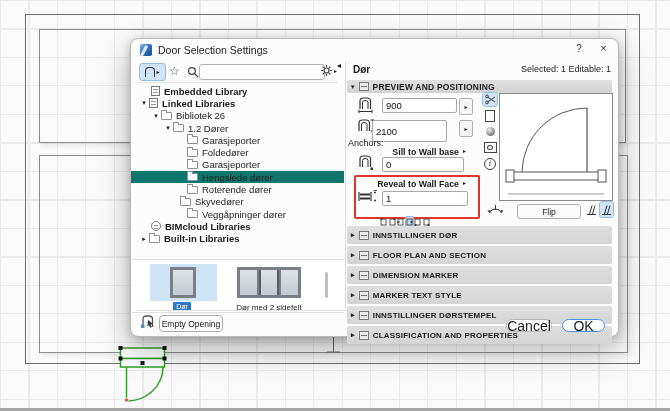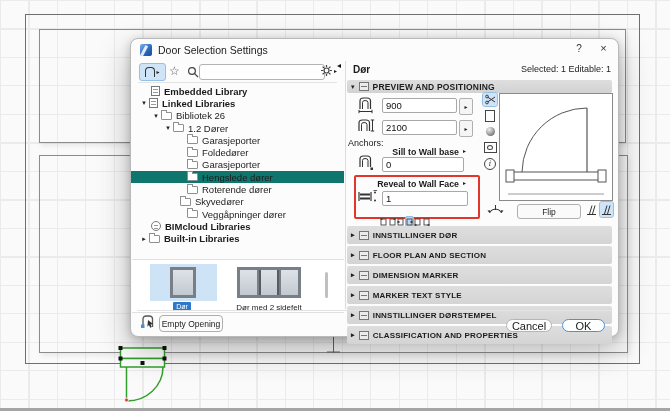--- a/index.html
+++ b/index.html
@@ -63,21 +63,21 @@
   .obj-name{left:222px;top:25px;font-weight:bold;font-size:10px;}
   .sel-status{right:7px;top:25px;font-size:9px;color:#222;}
   .hdr-bar{left:216px;width:265px;height:13px;background:linear-gradient(#dedede,#d2d2d2);border-radius:2px;display:flex;align-items:center;gap:4px;padding-left:4px;box-sizing:border-box;}
   .hdr-bar .chev{width:auto;}
   .hdr-label{font-weight:bold;font-size:8.5px;letter-spacing:.2px;}
   .sec-icon{width:10px;height:9px;border:1px solid #767676;background:#ececec;position:relative;flex:none;box-sizing:border-box;}
   .sec-icon::before{content:"";position:absolute;left:1px;right:1px;top:3px;height:1px;background:#767676;}
   .prev-bar{top:41px;}
   .field{position:absolute;border:1px solid #a8a8a8;border-radius:2px;background:#fff;font-size:9.5px;padding:0 3px;color:#111;font-family:"Liberation Sans",sans-serif;box-sizing:border-box;}
   .inp-w{left:251px;top:59px;width:75px;height:15px;}
-  .inp-h{left:251px;top:81px;width:75px;height:15px;}
+  .inp-h{left:241px;top:81px;width:75px;height:22px;}
   .inp-sill{left:251px;top:118px;width:82px;height:15px;}
   .inp-reveal{left:251px;top:152px;width:86px;height:15px;}
   .spin{width:12px;height:15px;border:1px solid #b0b0b0;border-radius:2px;background:#f5f5f5;font-size:6px;display:flex;align-items:center;justify-content:center;color:#222;}
   .spin-w{left:328px;top:59px;}
   .spin-h{left:328px;top:81px;}
   .lbl{font-size:8.8px;font-weight:bold;color:#1a1a1a;}
   .anchors-lbl{left:217px;top:99px;font-size:9px;font-weight:normal;}
   .sill-lbl{left:216px;top:108px;width:112px;text-align:right;}
   .sill-arrow{left:332px;top:108px;font-size:6px;color:#222;}
   .reveal-lbl{left:216px;top:140px;width:112px;text-align:right;}
@@ -97,21 +97,21 @@
   .preview-box{left:368px;top:54px;width:114px;height:108px;background:#fff;border:1px solid #8a8a8a;box-sizing:border-box;}
   .rotate-btn{left:355px;top:164px;}
   .flip-btn{left:386px;top:165px;width:62px;height:13px;border:1px solid #b0b0b0;border-radius:3px;background:#fafafa;font-size:8.5px;display:flex;align-items:center;justify-content:center;}
   .side-btn{top:163px;width:13px;height:15px;display:flex;align-items:center;justify-content:center;border-radius:2px;}
   .side-a{left:454px;}
   .side-b{left:469px;background:#cfe4f7;outline:1px solid #96bfe4;}
   .sections{left:216px;top:187px;width:265px;display:flex;flex-direction:column;gap:2px;}
   .sect{height:18px;background:linear-gradient(#dedede,#d4d4d4);border-radius:2px;display:flex;align-items:center;gap:4px;padding-left:4px;font-weight:bold;font-size:8px;letter-spacing:.2px;}
   .sect .chev{width:auto;}
   .footer-sep{left:6px;top:271px;width:475px;height:1px;background:#e2e2e2;}
-  .btn{position:absolute;top:280px;height:13px;border-radius:7px;font-size:11px;display:flex;align-items:center;justify-content:center;box-sizing:border-box;}
+  .btn{position:absolute;top:280px;height:13px;border-radius:7px;font-size:14px;display:flex;align-items:center;justify-content:center;box-sizing:border-box;}
   .cancel-btn{left:375px;width:46px;border:1px solid #b5b5b5;background:#fcfcfc;}
   .ok-btn{left:431px;width:43px;border:1.5px solid #4d92d8;background:#fdfefe;}
   svg{display:block;}
 </style>
 </head>
 <body>
 
 <div id="screen">
 
   <div class="abs plan-outer"></div>

